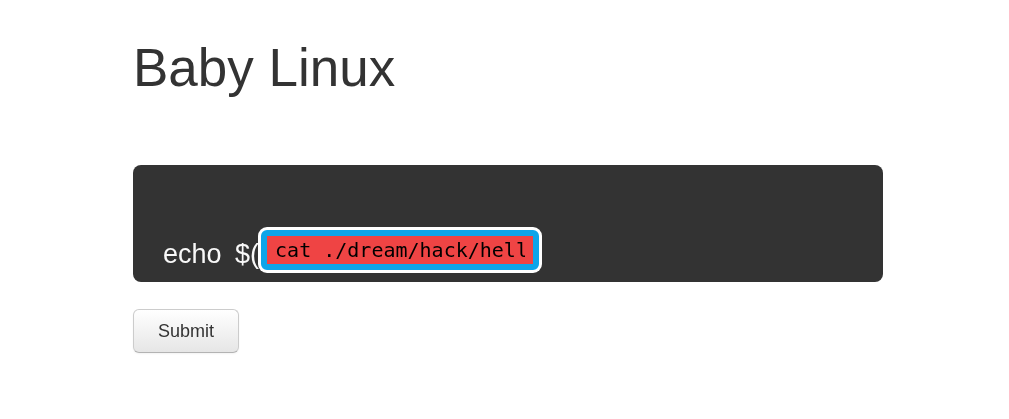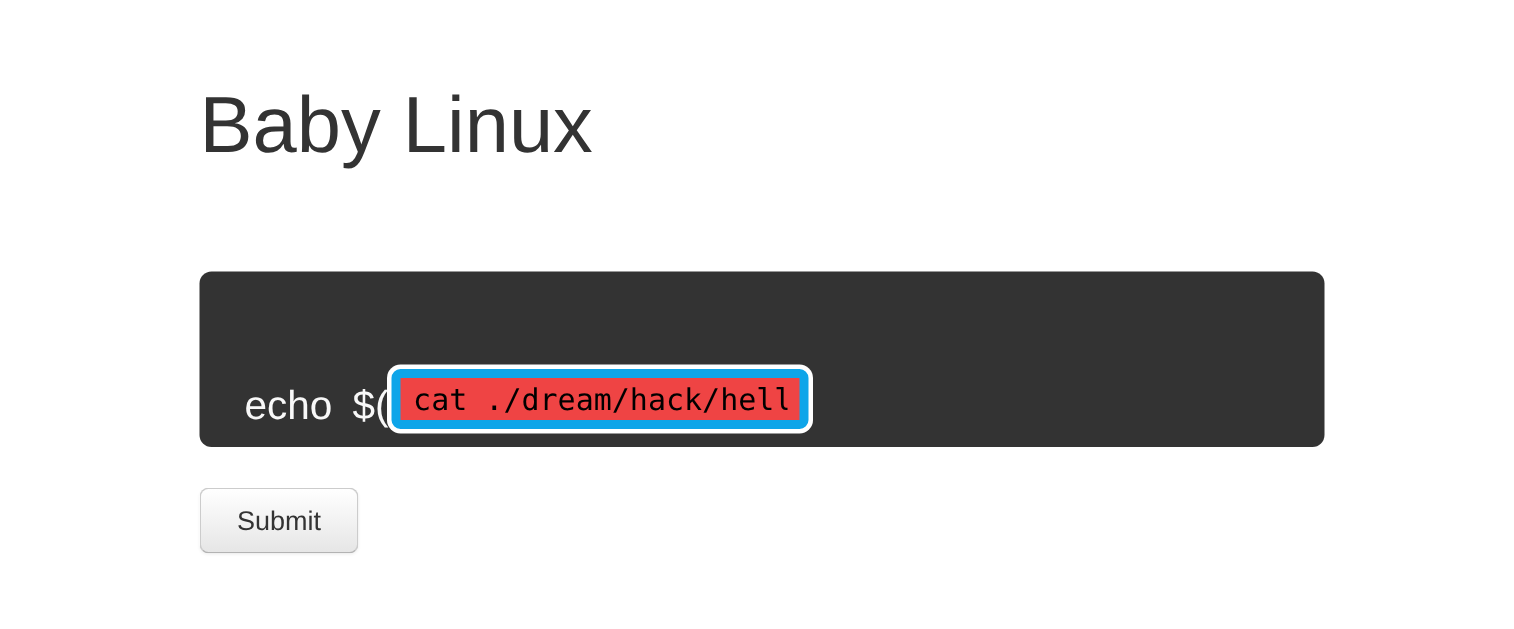--- a/index.html
+++ b/index.html
@@ -6,21 +6,21 @@
   html, body {
     width: 1009px;
     height: 419px;
     background: #ffffff;
     font-family: "Liberation Sans", sans-serif;
     overflow: hidden;
   }
   .container {
     padding-left: 133px;
     padding-right: 126px;
-    padding-top: 55px;
+    padding-top: 39px;
   }
   .page-title {
     font-size: 53px;
     font-weight: 400;
     color: #333333;
     line-height: 1.1;
     letter-spacing: 0px;
   }
   .code-block {
     margin-top: 68px;

